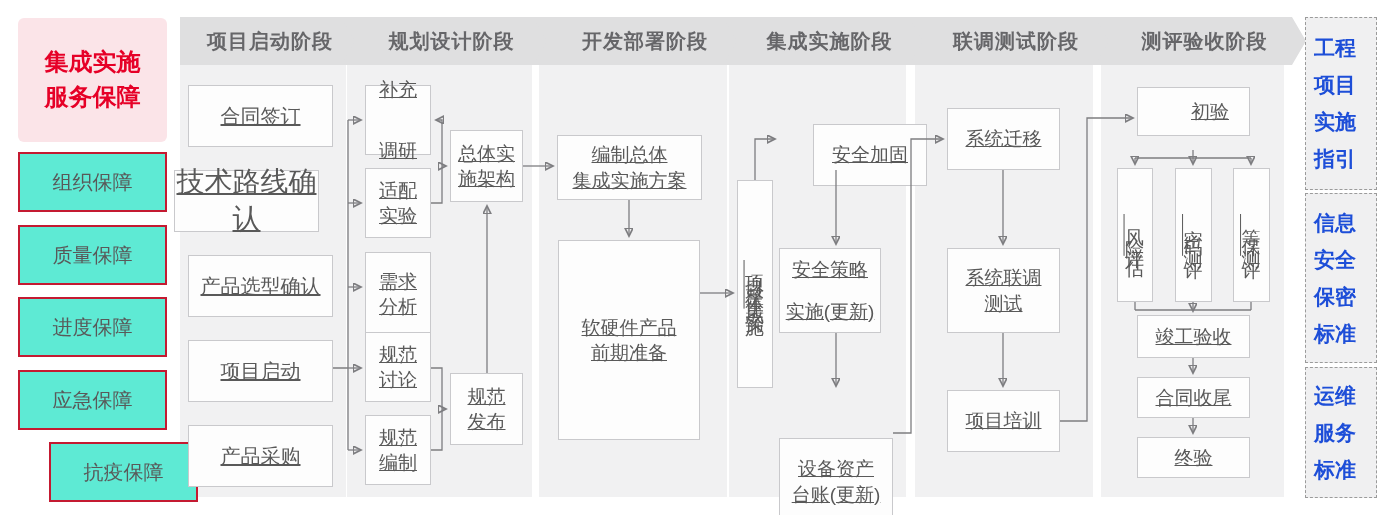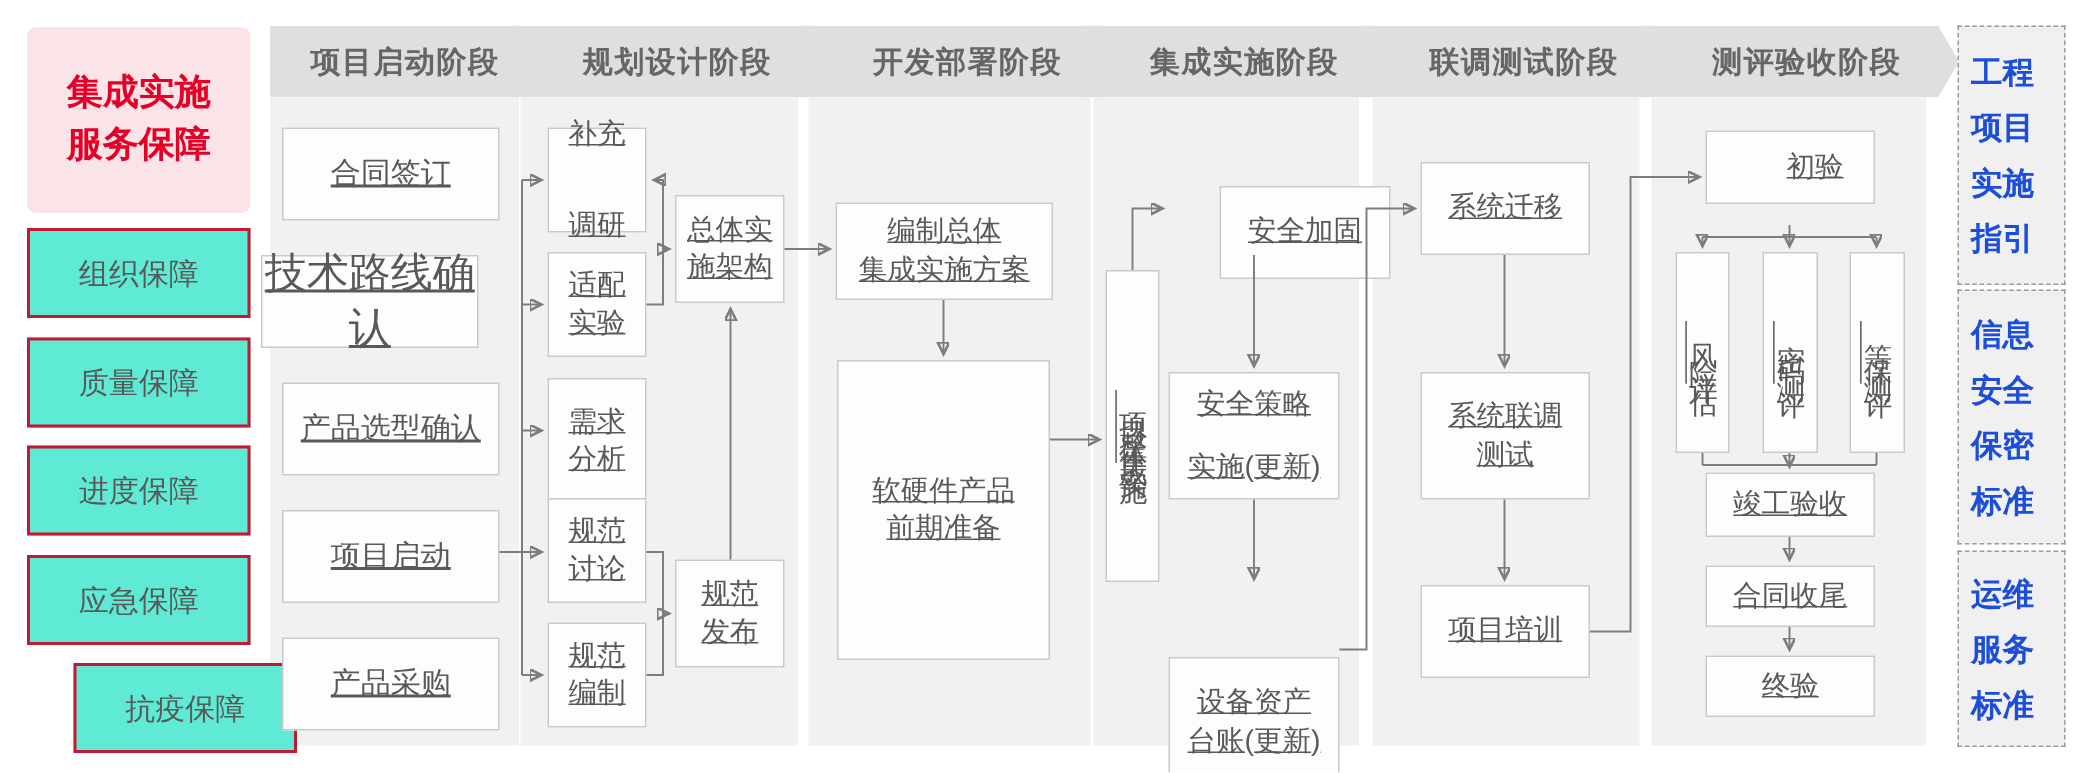--- a/index.html
+++ b/index.html
@@ -119,21 +119,21 @@
       <div>编制总体</div>
       <div>集成实施方案</div>
     </div>
   <div class="box" style="left:558px;top:240px;width:142px;height:200px;">
       <div>软硬件产品</div>
       <div>前期准备</div>
     </div>
 
   <div class="box vbox" style="left:737px;top:180px;width:36px;height:208px;">项目整体集成实施</div>
   <div class="box" style="left:779px;top:124px;width:114px;height:62px;margin-left:34px;">安全加固</div>
-  <div class="box" style="left:779px;top:248px;width:114px;height:85px;gap:16px;">
+  <div class="box" style="left:779px;top:248px;width:102px;height:85px;gap:16px;">
       <div>安全策略</div>
       <div>实施(更新)</div>
     </div>
   <div class="box" style="left:779px;top:390px;width:114px;height:87px;margin-top:48px;">
       <div>设备资产</div>
       <div>台账(更新)</div>
     </div>
 
   <div class="box" style="left:947px;top:108px;width:113px;height:62px;">系统迁移</div>
   <div class="box" style="left:947px;top:248px;width:113px;height:85px;">

